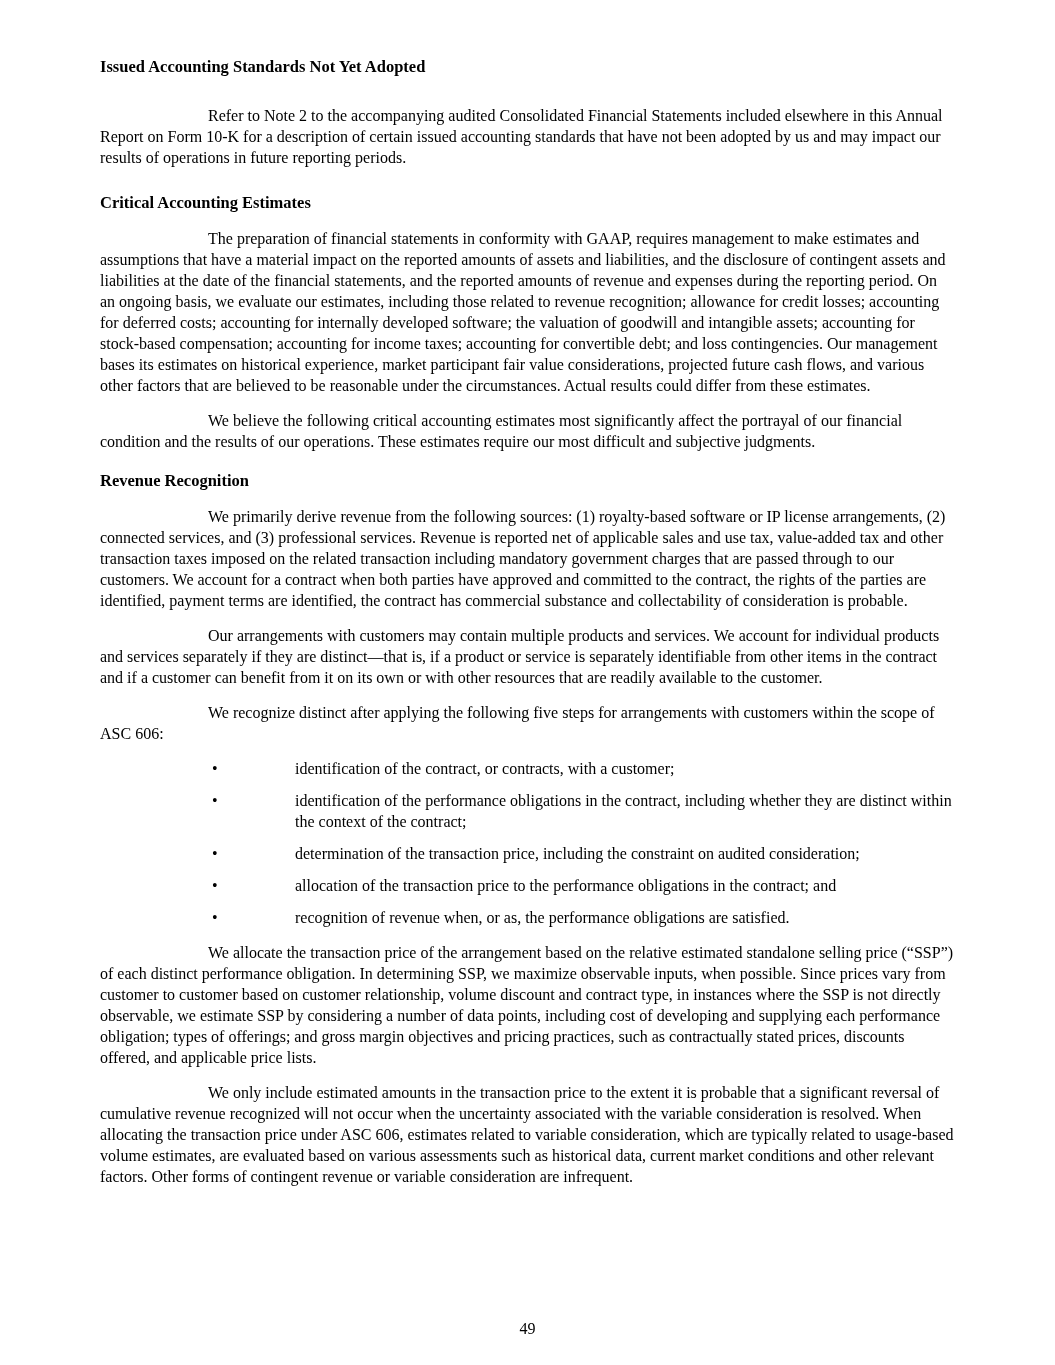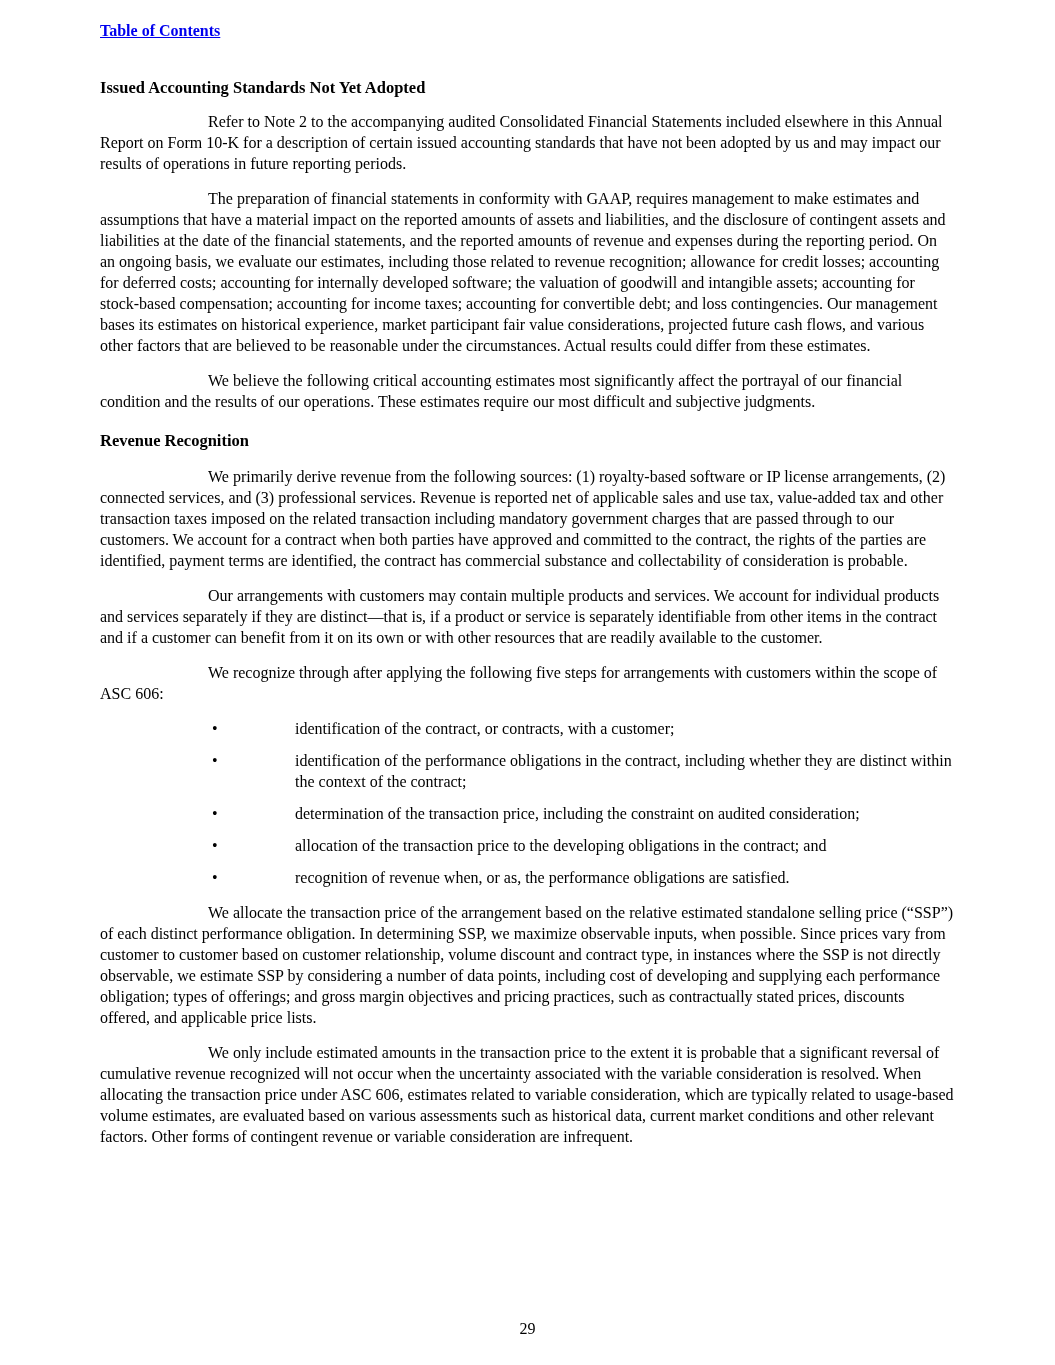--- a/index.html
+++ b/index.html
@@ -24,21 +24,21 @@
     color: #0000EE;
     font-weight: bold;
     text-decoration: underline;
     cursor: pointer;
     font-size: 16px;
   }
   .section-heading {
     font-weight: bold;
     font-size: 16.5px;
   }
-  .heading-issued { margin-top: 36px; margin-bottom: 13px; }
+  .heading-issued { margin-top: 36px; margin-bottom: 28px; }
   .heading-critical { margin-top: 24px; margin-bottom: 15px; }
   .heading-revenue { margin-top: 18px; margin-bottom: 15px; }
   p.body-para {
     text-indent: 108px;
     text-align: left;
     margin-bottom: 14px;
   }
   .bullet-list { margin-top: 2px; margin-bottom: 14px; }
   .bullet-item {
     display: flex;
@@ -56,65 +56,63 @@
     bottom: 26px;
     width: 100%;
     text-align: center;
   }
 </style>
 </head>
 <body>
 
 <div class="page">
 
-  <div>
-    <span class="toc-link">Table of Contents</span>
-  </div>
 
   <div class="section-heading heading-issued">Issued Accounting Standards Not Yet Adopted</div>
 
   <p class="body-para">Refer to Note 2 to the accompanying audited Consolidated Financial Statements included elsewhere in this Annual Report on Form 10-K for a description of certain issued accounting standards that have not been adopted by us and may impact our results of operations in future reporting periods.</p>
 
+  <div class="section-heading heading-critical">Critical Accounting Estimates</div>
 
   <p class="body-para">The preparation of financial statements in conformity with GAAP, requires management to make estimates and assumptions that have a material impact on the reported amounts of assets and liabilities, and the disclosure of contingent assets and liabilities at the date of the financial statements, and the reported amounts of revenue and expenses during the reporting period. On an ongoing basis, we evaluate our estimates, including those related to revenue recognition; allowance for credit losses; accounting for deferred costs; accounting for internally developed software; the valuation of goodwill and intangible assets; accounting for stock-based compensation; accounting for income taxes; accounting for convertible debt; and loss contingencies. Our management bases its estimates on historical experience, market participant fair value considerations, projected future cash flows, and various other factors that are believed to be reasonable under the circumstances. Actual results could differ from these estimates.</p>
 
   <p class="body-para">We believe the following critical accounting estimates most significantly affect the portrayal of our financial condition and the results of our operations. These estimates require our most difficult and subjective judgments.</p>
 
   <div class="section-heading heading-revenue">Revenue Recognition</div>
 
   <p class="body-para">We primarily derive revenue from the following sources: (1) royalty-based software or IP license arrangements, (2) connected services, and (3) professional services. Revenue is reported net of applicable sales and use tax, value-added tax and other transaction taxes imposed on the related transaction including mandatory government charges that are passed through to our customers. We account for a contract when both parties have approved and committed to the contract, the rights of the parties are identified, payment terms are identified, the contract has commercial substance and collectability of consideration is probable.</p>
 
   <p class="body-para">Our arrangements with customers may contain multiple products and services. We account for individual products and services separately if they are distinct—that is, if a product or service is separately identifiable from other items in the contract and if a customer can benefit from it on its own or with other resources that are readily available to the customer.</p>
 
-  <p class="body-para">We recognize through after applying the following five steps for arrangements with customers within the scope of ASC 606:</p>
+  <p class="body-para">We recognize distinct after applying the following five steps for arrangements with customers within the scope of ASC 606:</p>
 
   <div class="bullet-list">
     <div class="bullet-item">
       <span class="bullet-glyph">•</span>
       <span class="bullet-text">identification of the contract, or contracts, with a customer;</span>
     </div>
     <div class="bullet-item">
       <span class="bullet-glyph">•</span>
       <span class="bullet-text">identification of the performance obligations in the contract, including whether they are distinct within the context of the contract;</span>
     </div>
     <div class="bullet-item">
       <span class="bullet-glyph">•</span>
       <span class="bullet-text">determination of the transaction price, including the constraint on audited consideration;</span>
     </div>
     <div class="bullet-item">
       <span class="bullet-glyph">•</span>
-      <span class="bullet-text">allocation of the transaction price to the developing obligations in the contract; and</span>
+      <span class="bullet-text">allocation of the transaction price to the performance obligations in the contract; and</span>
     </div>
     <div class="bullet-item">
       <span class="bullet-glyph">•</span>
       <span class="bullet-text">recognition of revenue when, or as, the performance obligations are satisfied.</span>
     </div>
   </div>
 
   <p class="body-para">We allocate the transaction price of the arrangement based on the relative estimated standalone selling price (“SSP”) of each distinct performance obligation. In determining SSP, we maximize observable inputs, when possible. Since prices vary from customer to customer based on customer relationship, volume discount and contract type, in instances where the SSP is not directly observable, we estimate SSP by considering a number of data points, including cost of developing and supplying each performance obligation; types of offerings; and gross margin objectives and pricing practices, such as contractually stated prices, discounts offered, and applicable price lists.</p>
 
   <p class="body-para">We only include estimated amounts in the transaction price to the extent it is probable that a significant reversal of cumulative revenue recognized will not occur when the uncertainty associated with the variable consideration is resolved. When allocating the transaction price under ASC 606, estimates related to variable consideration, which are typically related to usage-based volume estimates, are evaluated based on various assessments such as historical data, current market conditions and other relevant factors. Other forms of contingent revenue or variable consideration are infrequent.</p>
 
   <div class="page-footer">
-    <span>29</span>
+    <span>49</span>
   </div>
 
 </div>
 
 </body></html>

